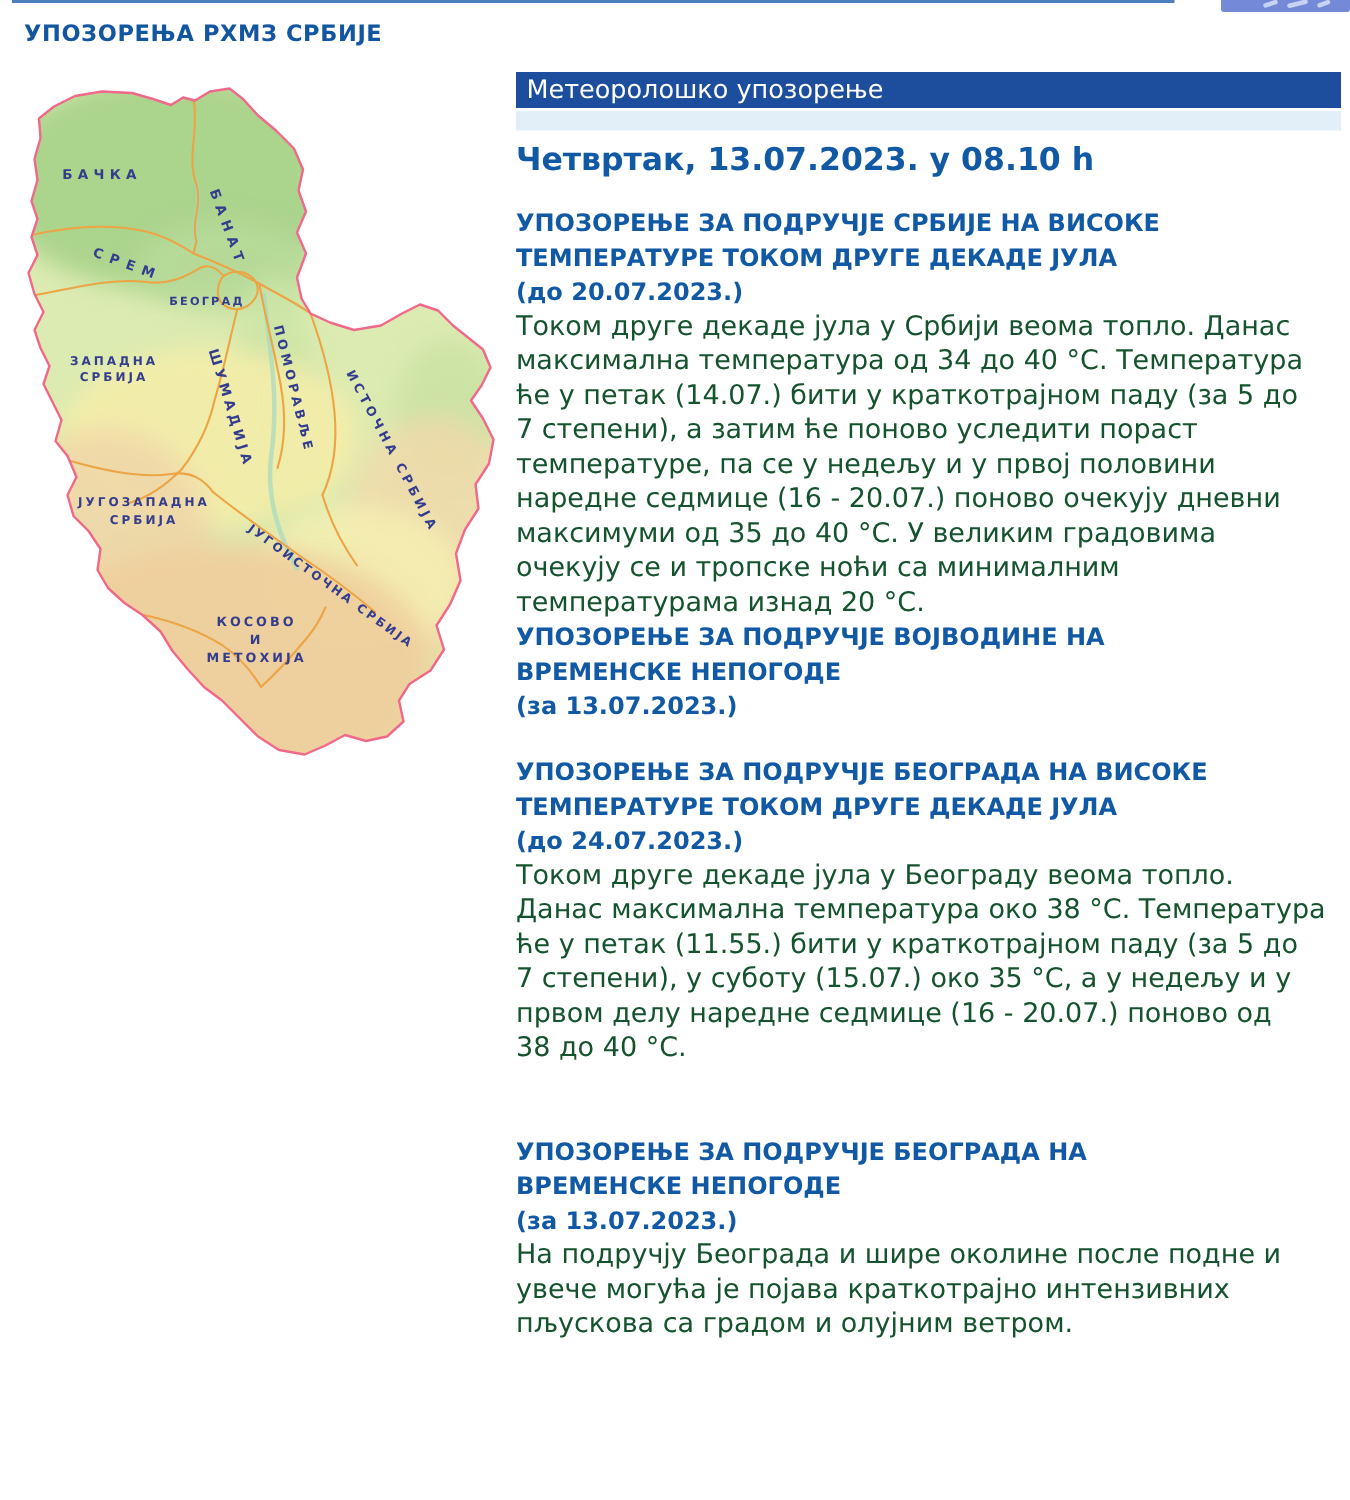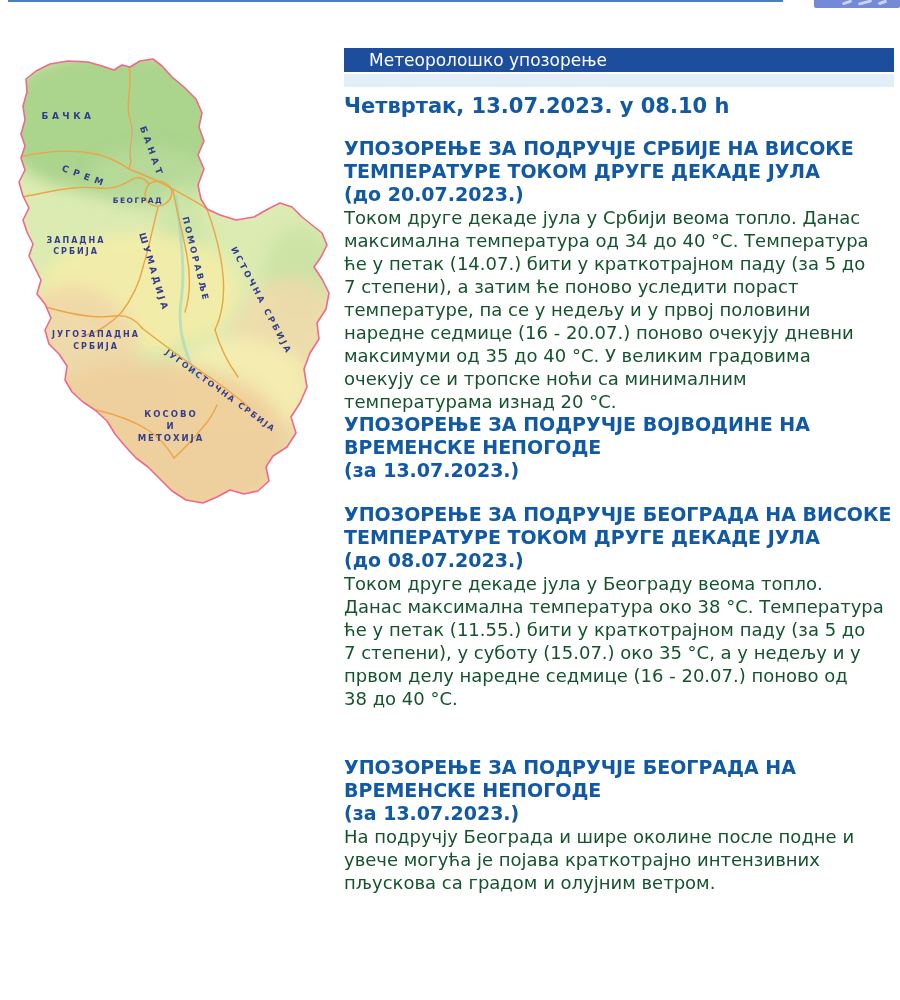--- a/index.html
+++ b/index.html
@@ -10,41 +10,42 @@
         border-radius:0 0 2px 2px;overflow:hidden;}
   .frag span{position:absolute;top:1px;height:3px;border-radius:2px;background:#c8d2f2;}
   .frag .f1{left:28px;width:10px;transform:rotate(-18deg);}
   .frag .f2{left:44px;width:14px;transform:rotate(-14deg);}
   .frag .f3{left:64px;width:9px;transform:rotate(-20deg);}
   .page-header{position:absolute;left:16px;top:13px;font-size:15px;font-weight:bold;
         color:#1356a0;letter-spacing:.4px;}
   .map-wrap{position:absolute;left:10px;top:57px;width:322px;height:450px;}
   .content{position:absolute;left:344px;top:48px;width:550px;}
   .bar{background:#1d4e9e;color:#ffffff;font-size:17px;height:24px;line-height:24px;
-        padding-left:25px;box-sizing:border-box;}
+        padding-left:7px;box-sizing:border-box;}
   .strip{background:#e2eef8;height:13px;margin-top:2px;}
   .date{margin-top:8px;font-weight:bold;color:#1159a4;font-size:21px;line-height:23px;}
-  .warning .w-title{font-weight:bold;color:#1159a4;font-size:19px;line-height:23px;white-space:pre-line;}
+  .warning .w-title{font-weight:bold;color:#1159a4;font-size:16px;line-height:23px;white-space:pre-line;}
   .warning .w-body{color:#14532d;font-size:18px;line-height:23px;white-space:pre-line;}
   .w1{margin-top:19px;} .w2{} .w3{margin-top:21px;} .w4{margin-top:46px;}
   svg text{font-family:"DejaVu Sans","Liberation Sans",sans-serif;font-weight:bold;fill:#343c8e;}
 </style>
 </head>
 <body>
 
 <div class="page">
 
   <div class="top-line"></div>
 
   <div class="frag">
     <span class="f1"></span>
     <span class="f2"></span>
     <span class="f3"></span>
   </div>
 
+  <div class="page-header">УПОЗОРЕЊА РХМЗ СРБИЈЕ</div>
 
   <div class="map-wrap">
     <svg width="322" height="450" viewBox="0 0 322 450">
       <defs>
         <clipPath id="serbiaClip">
           <path d="M16,22 L26,14 L40,7 L58,4 L78,5 L92,9 L104,13 L112,8 L120,10 L130,4 L143,2 L152,9 L162,20 L174,30 L186,42 L192,56 L189,70 L194,84 L188,98 L194,112 L188,128 L191,142 L197,152 L210,158 L226,163 L244,160 L258,152 L270,146 L282,150 L292,160 L302,168 L312,176 L317,188 L311,200 L304,210 L312,222 L319,236 L316,252 L307,266 L309,282 L300,296 L294,312 L297,330 L290,346 L281,360 L286,376 L277,390 L263,399 L256,410 L259,424 L248,434 L234,437 L220,433 L207,440 L193,446 L176,443 L162,434 L150,422 L138,410 L126,401 L115,389 L105,377 L97,364 L85,353 L73,345 L62,335 L55,323 L57,309 L49,297 L39,287 L35,273 L41,261 L35,247 L27,237 L31,223 L25,211 L19,199 L23,187 L17,175 L13,163 L19,151 L13,139 L9,125 L15,113 L11,101 L15,89 L11,77 L15,63 L13,49 L17,35 Z"></path>
         </clipPath>
         <filter id="soft" x="-40%" y="-40%" width="180%" height="180%">
           <feGaussianBlur stdDeviation="8"></feGaussianBlur>
         </filter>
@@ -130,21 +131,21 @@
 
     <div class="warning w2">
       <div class="w-title">УПОЗОРЕЊЕ ЗА ПОДРУЧЈЕ ВОЈВОДИНЕ НА
 ВРЕМЕНСКЕ НЕПОГОДЕ
 (за 13.07.2023.)</div>
     </div>
 
     <div class="warning w3">
       <div class="w-title">УПОЗОРЕЊЕ ЗА ПОДРУЧЈЕ БЕОГРАДА НА ВИСОКЕ
 ТЕМПЕРАТУРЕ ТОКОМ ДРУГЕ ДЕКАДЕ ЈУЛА
-(до 08.07.2023.)</div>
+(до 24.07.2023.)</div>
       <div class="w-body">Током друге декаде јула у Београду веома топло.
 Данас максимална температура око 38 °С. Температура
 ће у петак (11.55.) бити у краткотрајном паду (за 5 до
 7 степени), у суботу (15.07.) око 35 °С, а у недељу и у
 првом делу наредне седмице (16 - 20.07.) поново од
 38 до 40 °С.</div>
     </div>
 
     <div class="warning w4">
       <div class="w-title">УПОЗОРЕЊЕ ЗА ПОДРУЧЈЕ БЕОГРАДА НА

